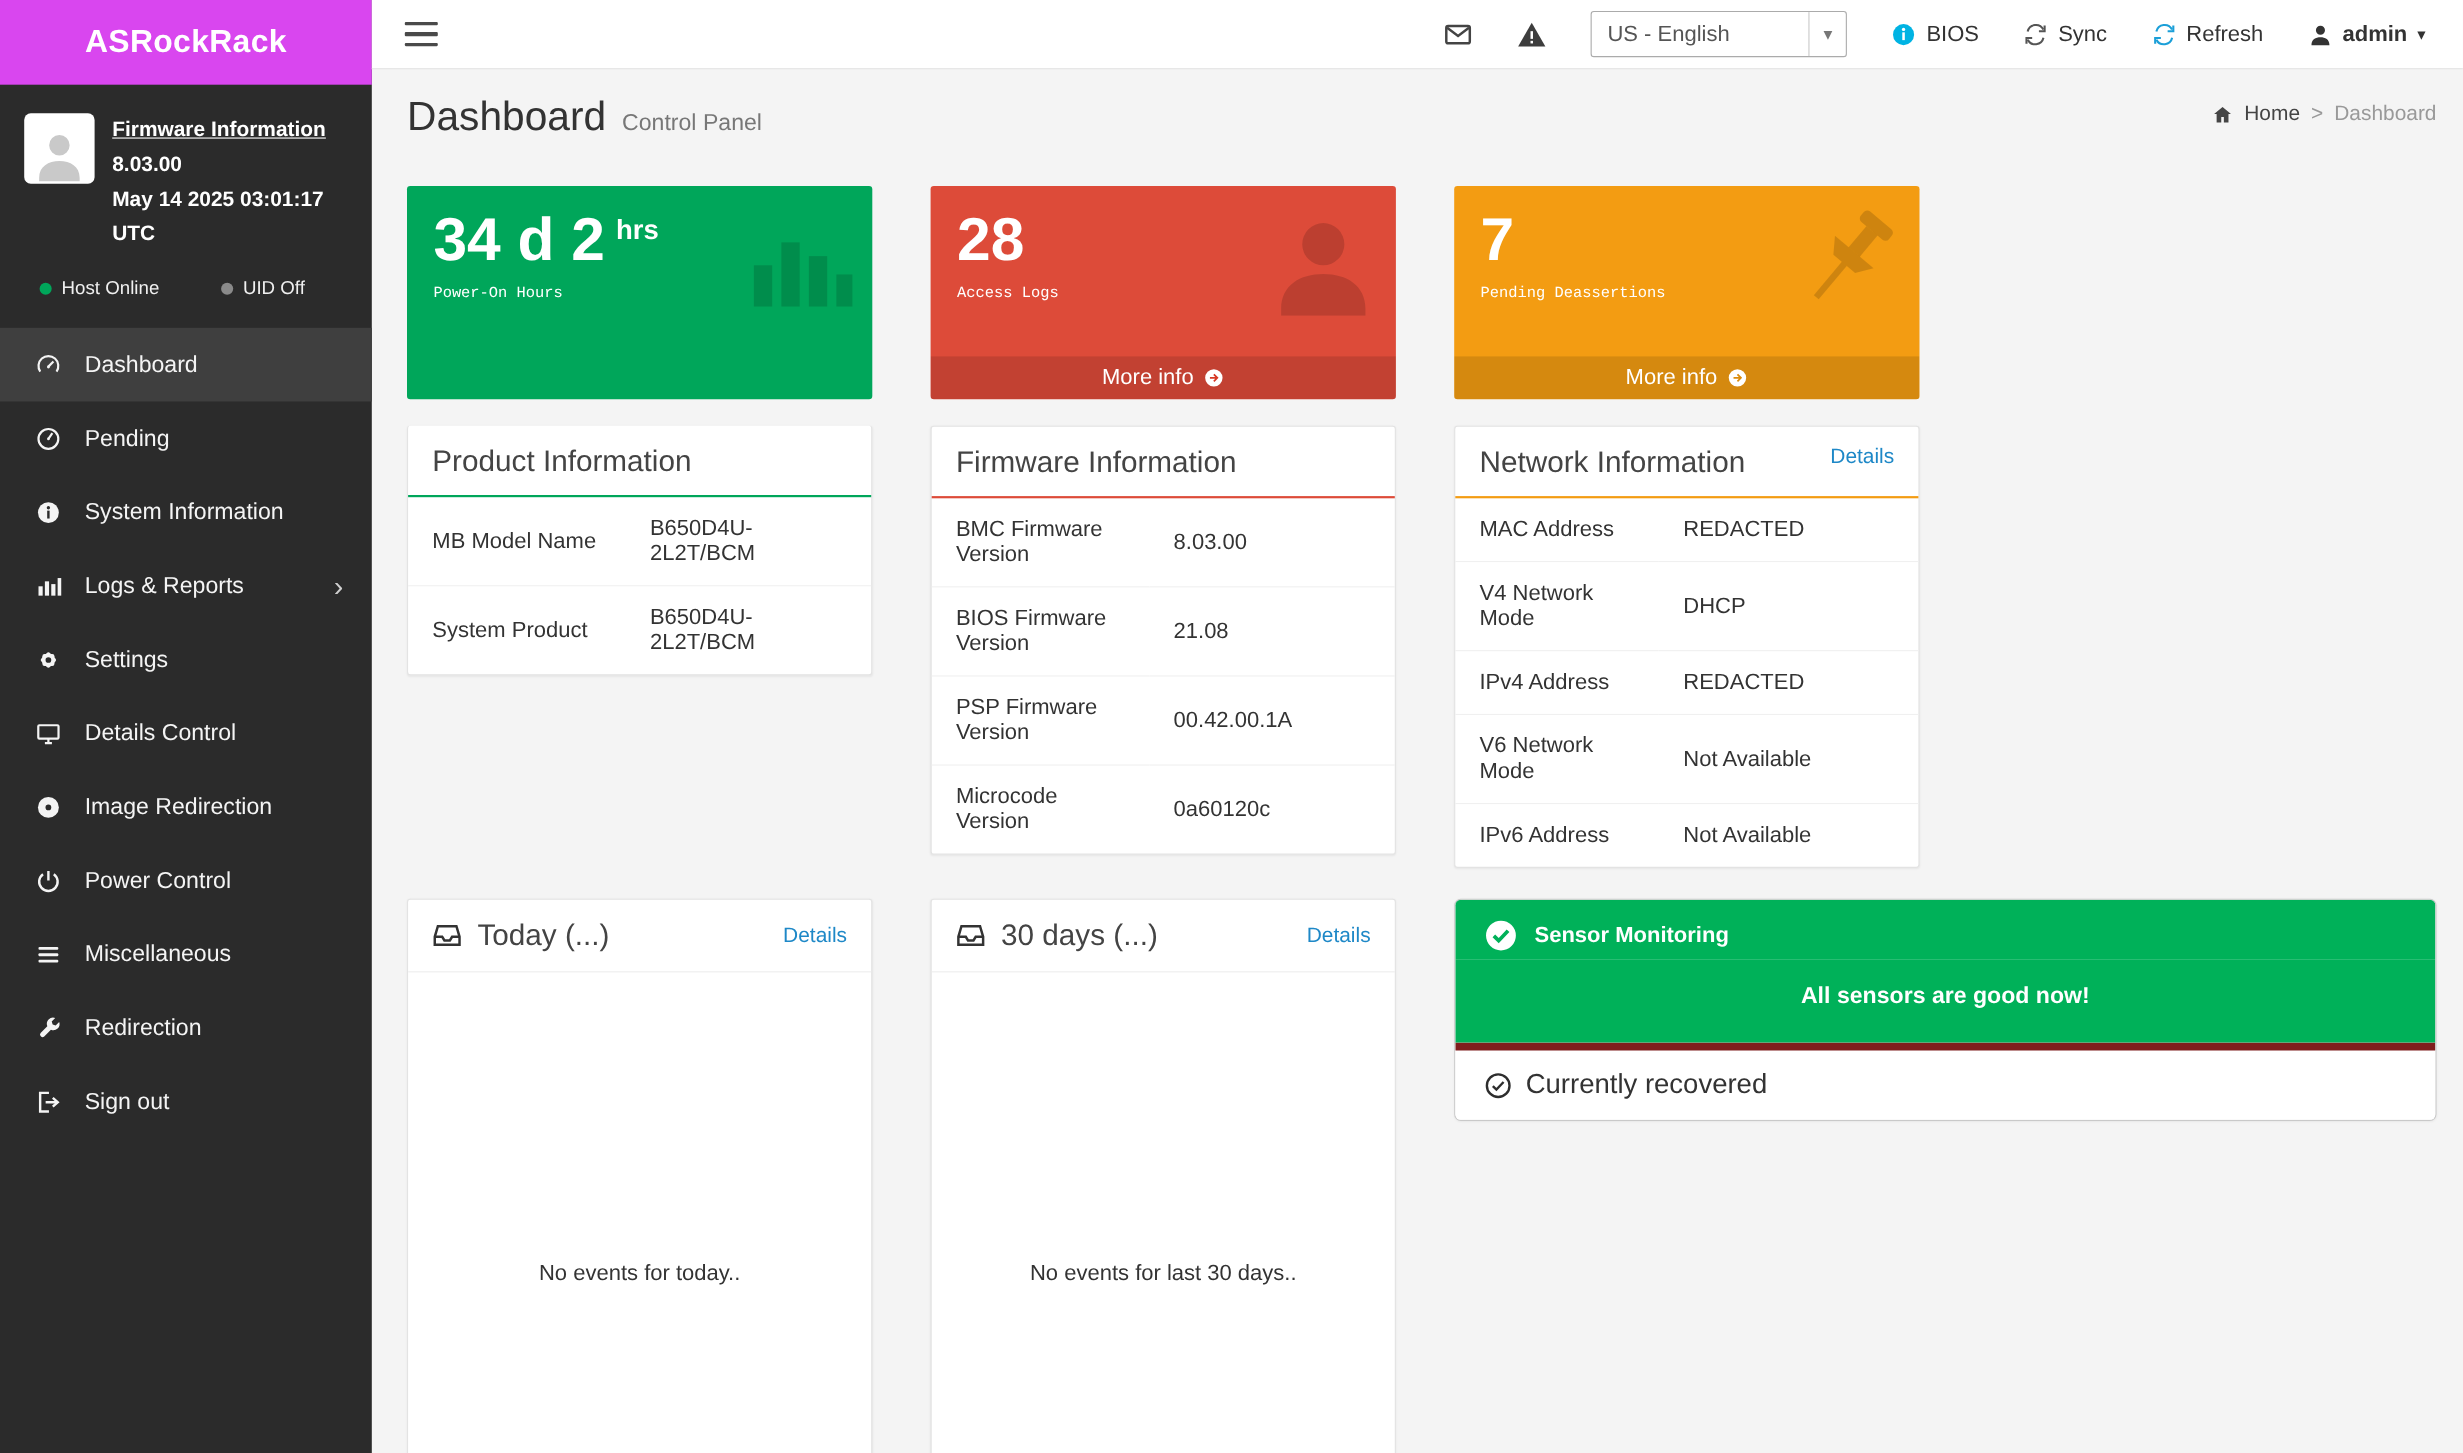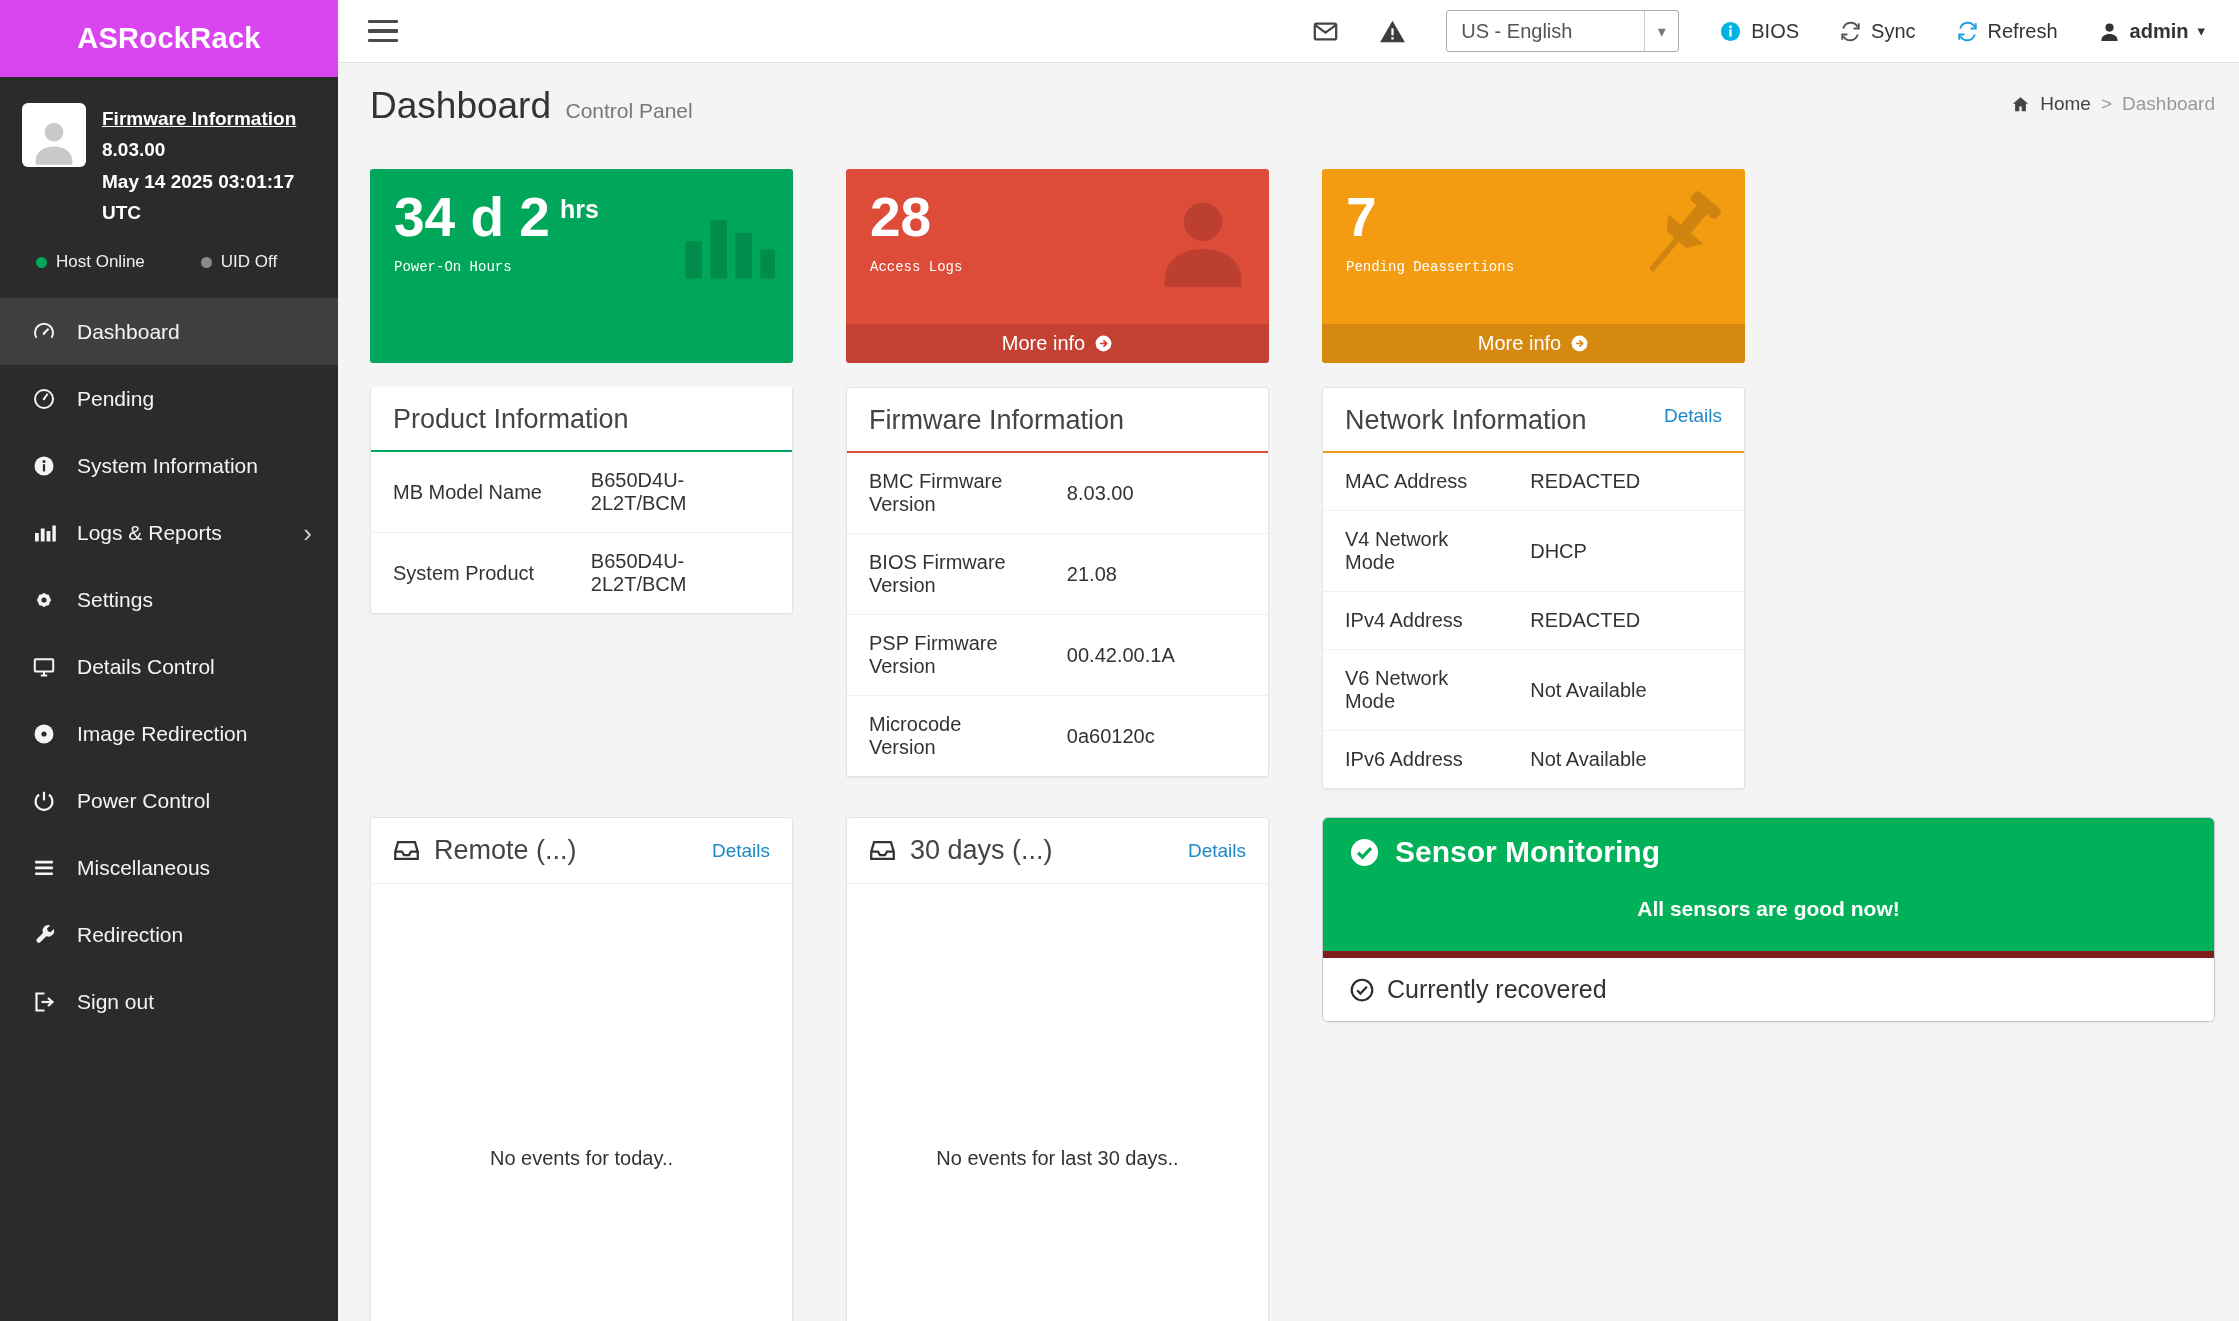--- a/index.html
+++ b/index.html
@@ -105,21 +105,21 @@
   .event-header svg { width:27px; height:27px; }
   .event-title { font-size:27px; color:#444; }
   .event-header .details-link { margin-left:auto; }
   .event-body { height:548px; display:flex; align-items:center; justify-content:center;
     font-size:20px; color:#333; }
 
   
   .sensor-panel { flex:1; border:1px solid #c9c9c9; border-radius:6px; overflow:hidden;
     background:#fff; box-shadow:0 1px 2px rgba(0,0,0,0.05); }
   .sensor-head { background:#00b159; color:#fff; padding:17px 26px 6px; display:flex;
-    align-items:center; gap:15px; font-size:30px; font-weight:700; }
+    align-items:center; gap:15px; font-size:20px; font-weight:700; }
   .sensor-head svg { width:31px; height:31px; }
   .sensor-msg { background:#00b159; color:#fff; text-align:center; font-size:21px;
     font-weight:700; padding:22px 0 30px; }
   .sensor-status { background:#fff; border-top:7px solid #7f1d1d; padding:17px 26px;
     display:flex; align-items:center; gap:12px; font-size:25px; color:#333; }
   .sensor-status svg { width:26px; height:26px; }
 </style>
 </head>
 <body>
 
@@ -496,21 +496,21 @@
       </div>
 
       <div class="row row3">
 
         <section class="panel event-panel">
           <div class="event-header">
             <svg viewBox="0 0 24 24" fill="none" stroke="#333" stroke-width="2">
                 <path d="M4.5 4.5h15L22 13v6.5H2V13z"></path>
                 <path d="M2 13h6l1.8 3h4.4L16 13h6"></path>
               </svg>
-            <span class="event-title">Remote (...)</span>
+            <span class="event-title">Today (...)</span>
             <a class="details-link">Details</a>
           </div>
           <div class="event-body">No events for today..</div>
         </section>
 
         <section class="panel event-panel">
           <div class="event-header">
             <svg viewBox="0 0 24 24" fill="none" stroke="#333" stroke-width="2">
                 <path d="M4.5 4.5h15L22 13v6.5H2V13z"></path>
                 <path d="M2 13h6l1.8 3h4.4L16 13h6"></path>

